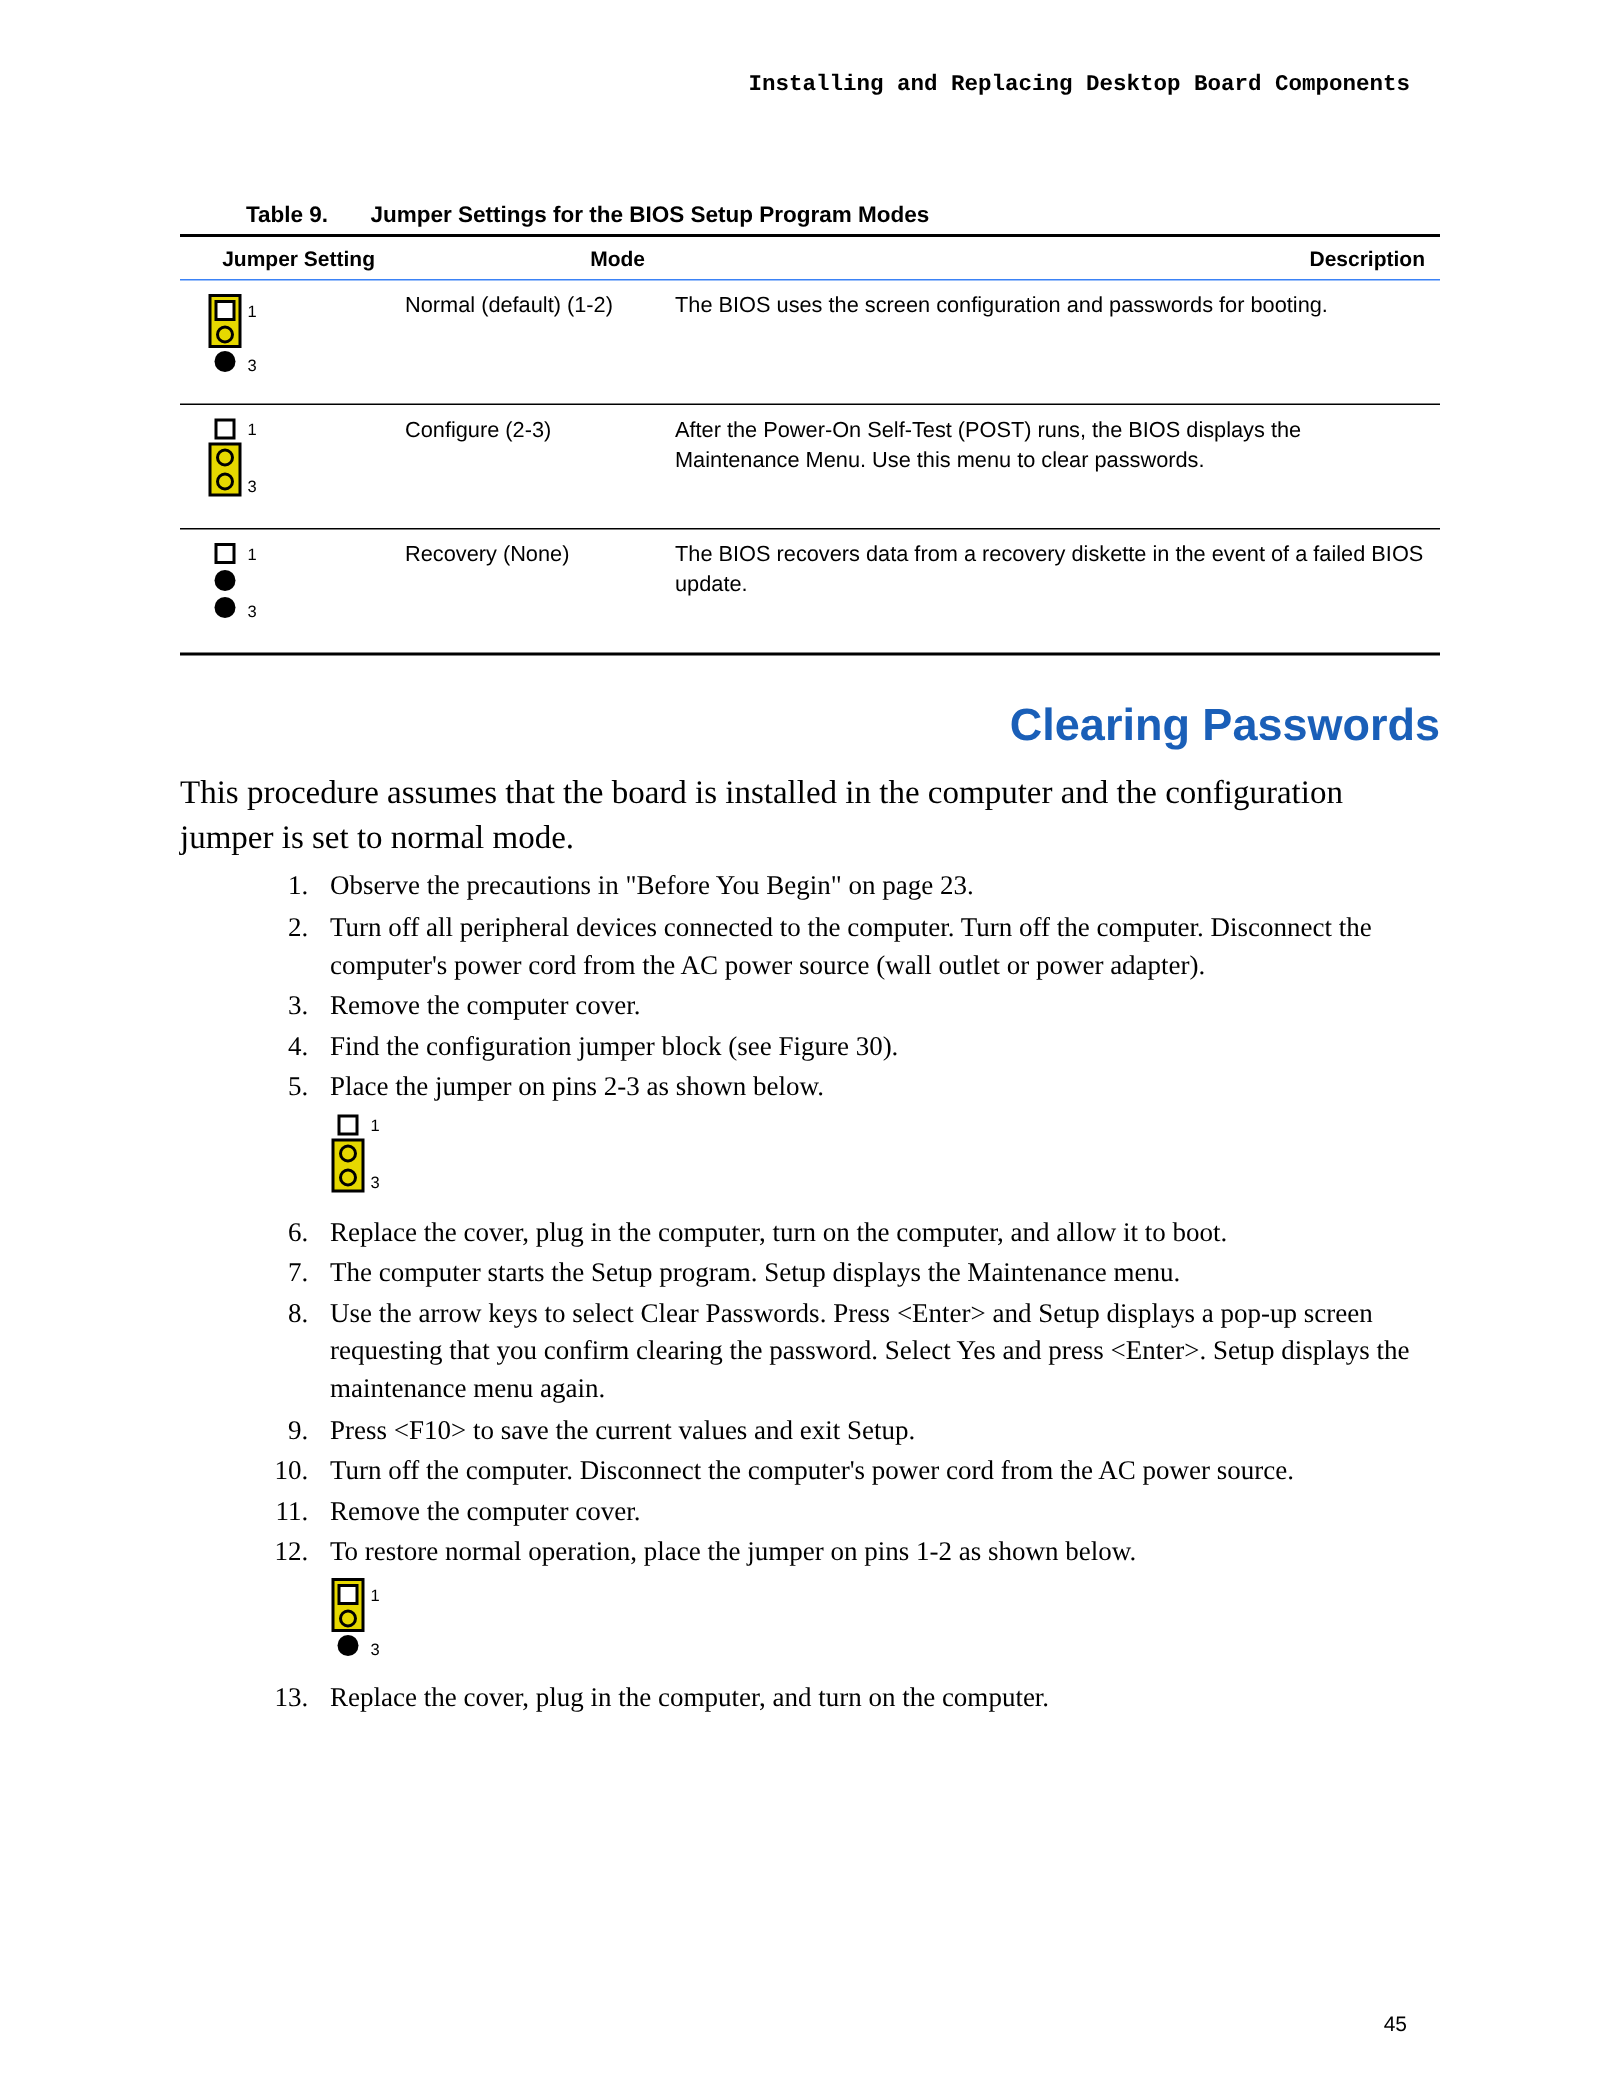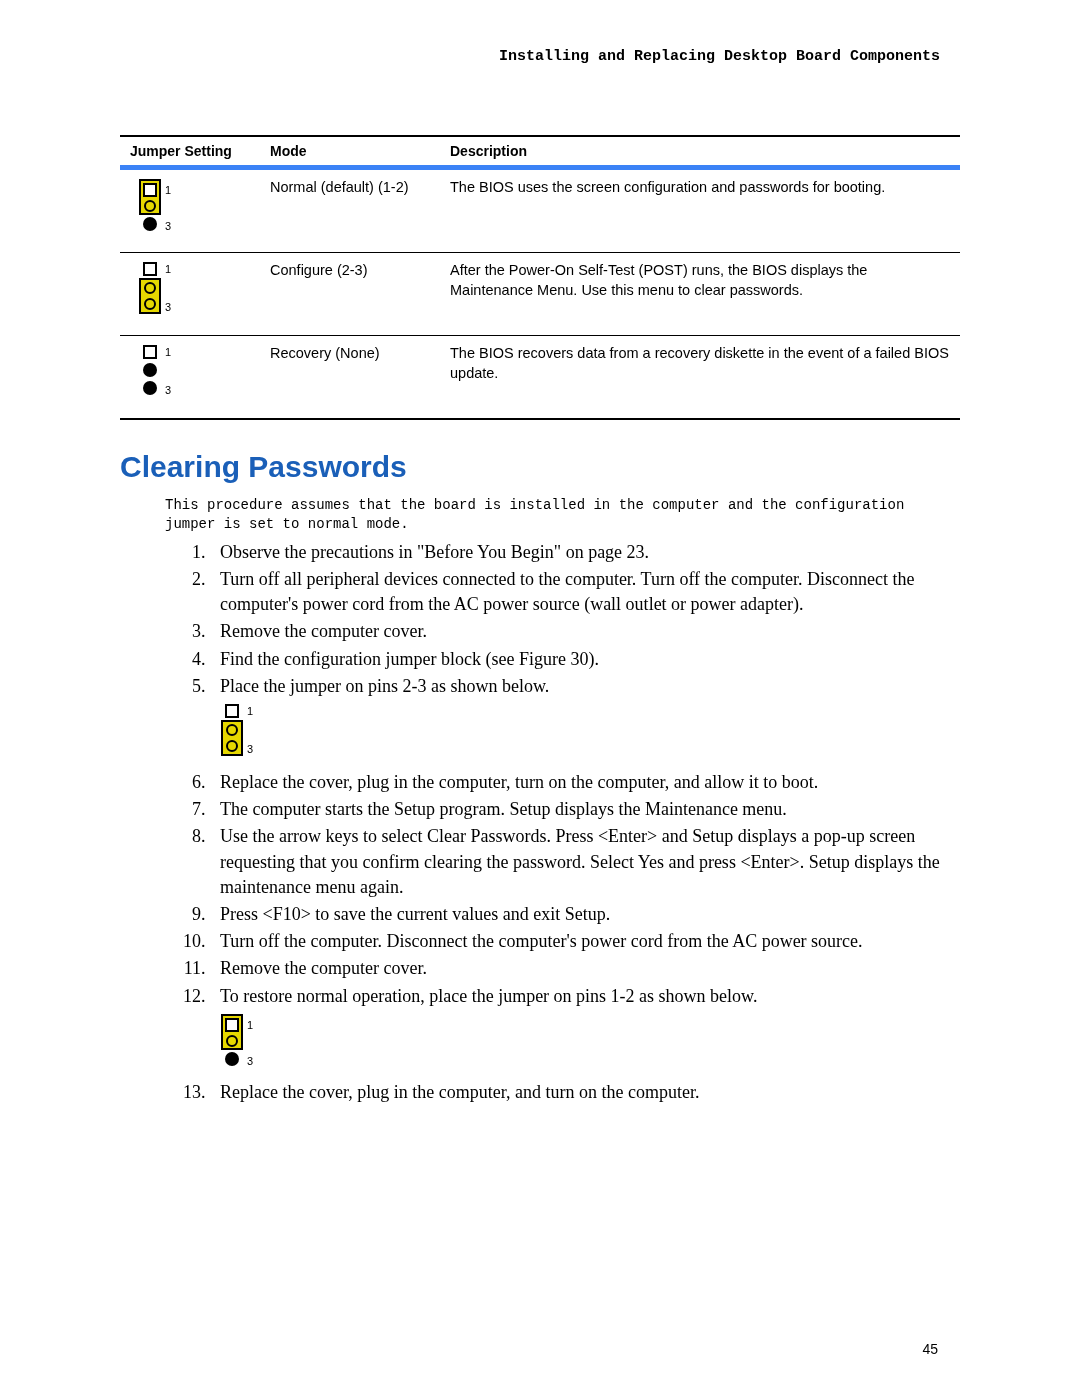--- a/index.html
+++ b/index.html
@@ -28,51 +28,51 @@
       margin-left: 44px;
       margin-bottom: 4px;
     }
     .table-caption .label { margin-right: 24px; }
     table.jumper {
       border-collapse: collapse;
       width: 100%;
       margin-bottom: 30px;
     }
     table.jumper th {
-      text-align: left;
+      text-align: right;
       font-size: 14px;
       font-weight: bold;
       padding: 6px 10px;
       border-top: 2px solid #000;
-      border-bottom: 5px solid #3b82f6;
+      border-bottom: 1px solid #3b82f6;
     }
     table.jumper td {
       font-size: 14.5px;
       padding: 8px 10px 18px 10px;
       vertical-align: top;
       border-bottom: 1px solid #000;
       line-height: 1.35;
     }
     table.jumper tr:last-child td {
       border-bottom: 2px solid #000;
     }
     table.jumper td:first-child { width: 140px; padding-left:18px;}
     table.jumper td:nth-child(2) { width: 180px; }
     .section-title {
       color: #1a5fb8;
       font-size: 30px;
       font-weight: bold;
       font-family: Arial, Helvetica, sans-serif;
       margin: 10px 0 12px 0;
+      text-align: right;
     }
     .body-text {
-      font-family: Liberation Mono, monospace;
-      font-size: 14px;
+      font-family: Liberation Serif, serif;
+      font-size: 22px;
       line-height: 1.35;
-      margin-left: 45px;
       margin-bottom: 6px;
     }
     ol.steps {
       font-family: "Times New Roman", Times, serif;
       font-size: 18px;
       line-height: 1.4;
       margin-left: 70px;
       padding-left: 20px;
     }
     ol.steps li {
@@ -96,20 +96,24 @@
       font-family: Arial, Helvetica, sans-serif;
     }
   </style>
 </head>
 <body>
 
 <div class="page">
 
   <div class="header-title">Installing and Replacing Desktop Board Components</div>
 
+  <div class="table-caption">
+    <span class="label">Table 9.</span>
+    <span>Jumper Settings for the BIOS Setup Program Modes</span>
+  </div>
 
   <table class="jumper">
     <thead>
       <tr>
         <th>Jumper Setting</th>
         <th>Mode</th>
         <th>Description</th>
       </tr>
     </thead>
     <tbody>

